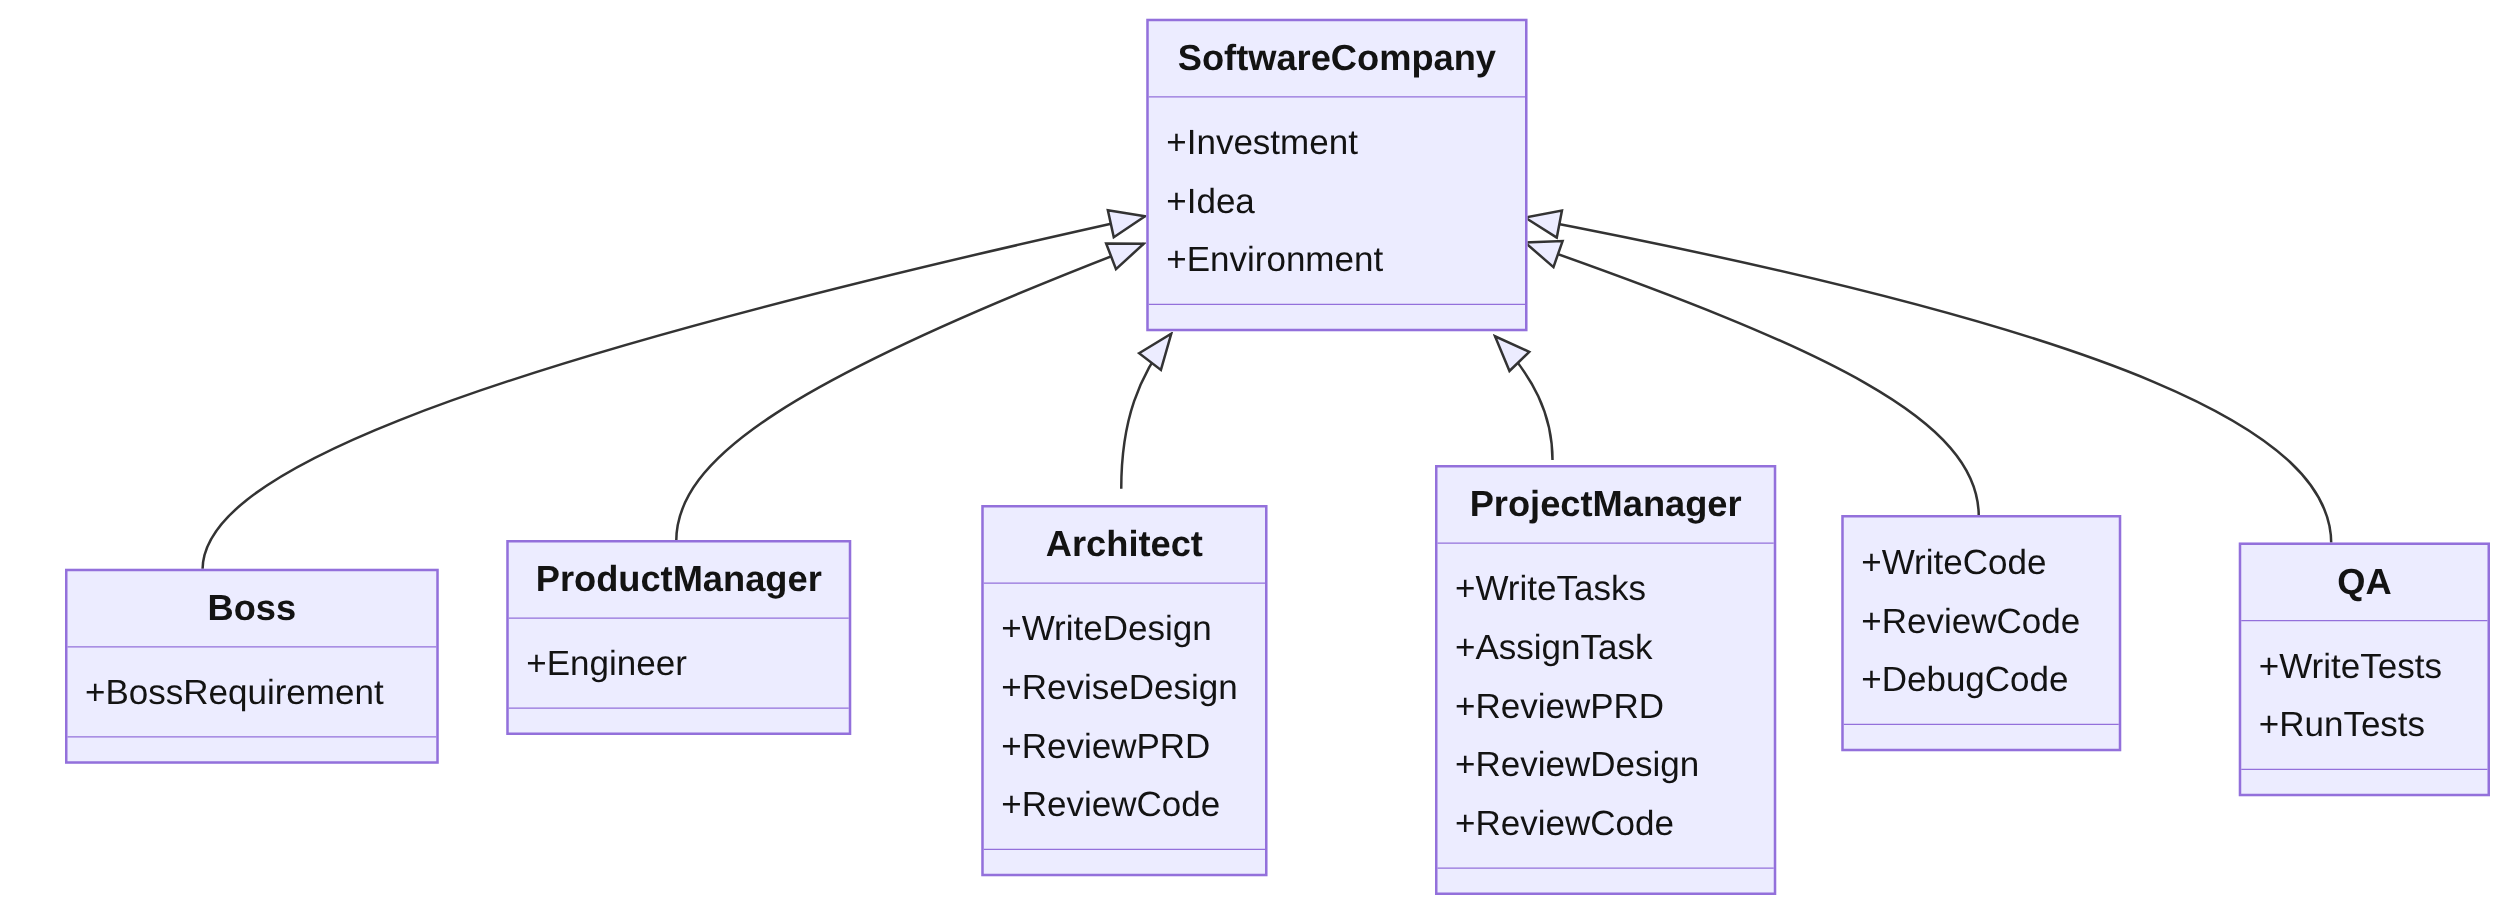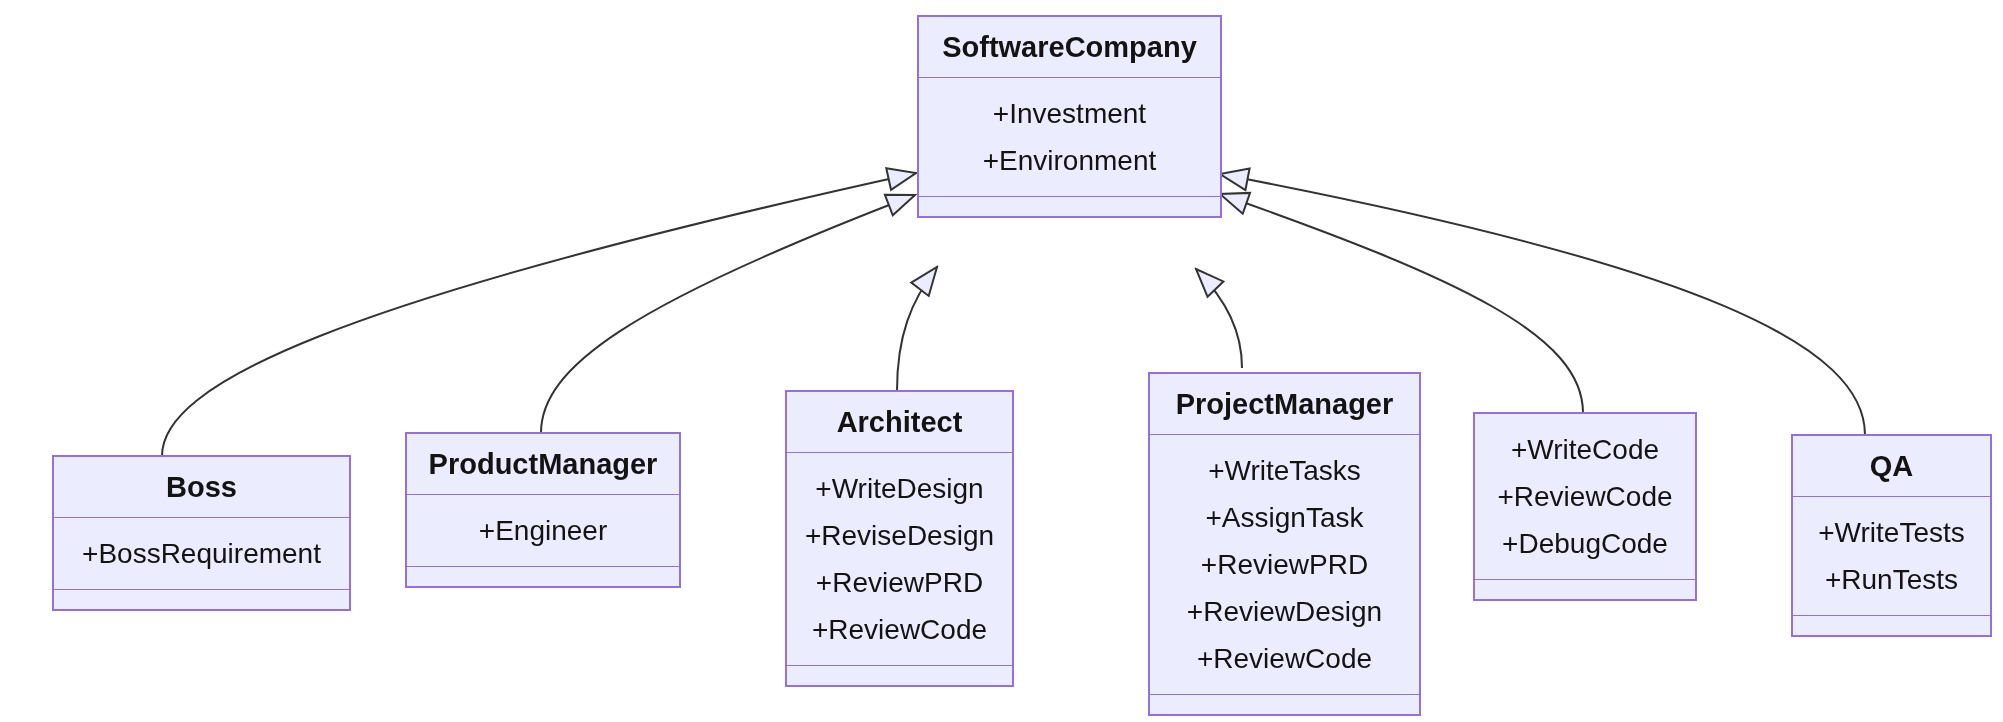--- a/index.html
+++ b/index.html
@@ -28,21 +28,20 @@
   .edge {
     fill: none;
     stroke: var(--edge-color);
     stroke-width: 2px;
   }
 
   .class-box {
     position: absolute;
     background: var(--node-fill);
     border: 2px solid var(--node-border);
-    text-align: center;
   }
   .cls-title {
     height: 60px;
     display: flex;
     align-items: center;
     justify-content: center;
     font-weight: bold;
     font-size: 29px;
     border-bottom: 1px solid var(--node-border);
     white-space: nowrap;
@@ -80,20 +79,21 @@
         <path d="M 1242,368 C 1242,332 1227,301 1196,269" class="edge" marker-end="url(#arrow-extension)"></path>
         <path d="M 1583,413 C 1583,336 1462,279 1220,194" class="edge" marker-end="url(#arrow-extension)"></path>
         <path d="M 1865,435 C 1865,346 1702,266 1220,174" class="edge" marker-end="url(#arrow-extension)"></path>
       </g>
   </svg>
 
   <div class="class-box" style="left:917px; top:15px; width:301px;">
     <div class="cls-title">SoftwareCompany</div>
     <div class="cls-members">
         <div class="member">+Investment</div>
+        <div class="member">+Idea</div>
         <div class="member">+Environment</div>
       </div>
     <div class="cls-methods"></div>
   </div>
 
   <div class="class-box" style="left:4px; top:455px; width:295px;margin-left:48px;">
     <div class="cls-title">Boss</div>
     <div class="cls-members">
         <div class="member">+BossRequirement</div>
       </div>
@@ -101,21 +101,21 @@
   </div>
 
   <div class="class-box" style="left:405px; top:432px; width:272px;">
     <div class="cls-title">ProductManager</div>
     <div class="cls-members">
         <div class="member">+Engineer</div>
       </div>
     <div class="cls-methods"></div>
   </div>
 
-  <div class="class-box" style="left:785px; top:390px; width:225px;">
+  <div class="class-box" style="left:785px; top:404px; width:225px;">
     <div class="cls-title">Architect</div>
     <div class="cls-members">
         <div class="member">+WriteDesign</div>
         <div class="member">+ReviseDesign</div>
         <div class="member">+ReviewPRD</div>
         <div class="member">+ReviewCode</div>
       </div>
     <div class="cls-methods"></div>
   </div>
 

